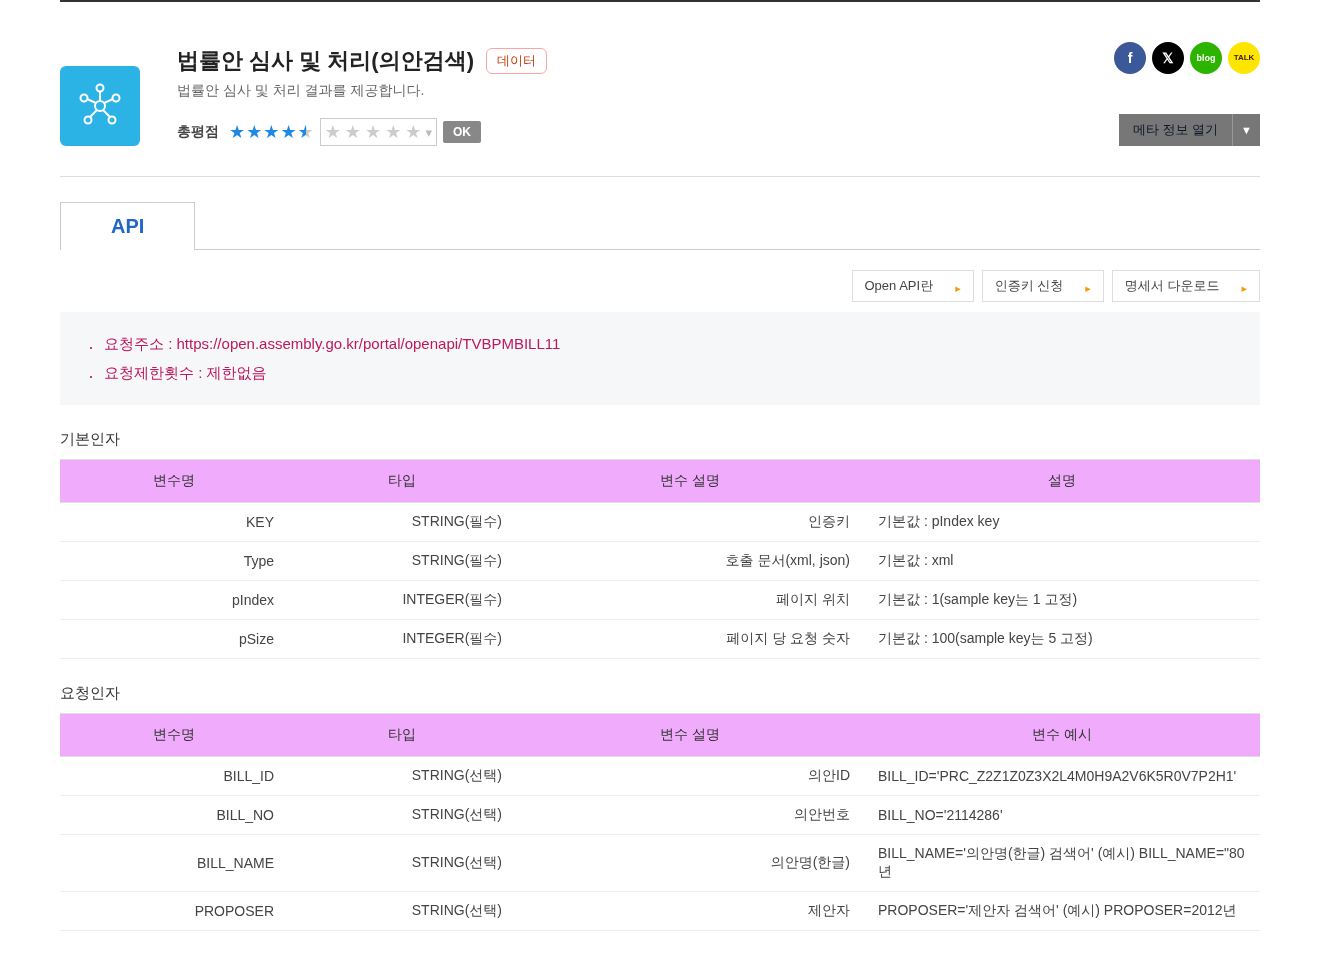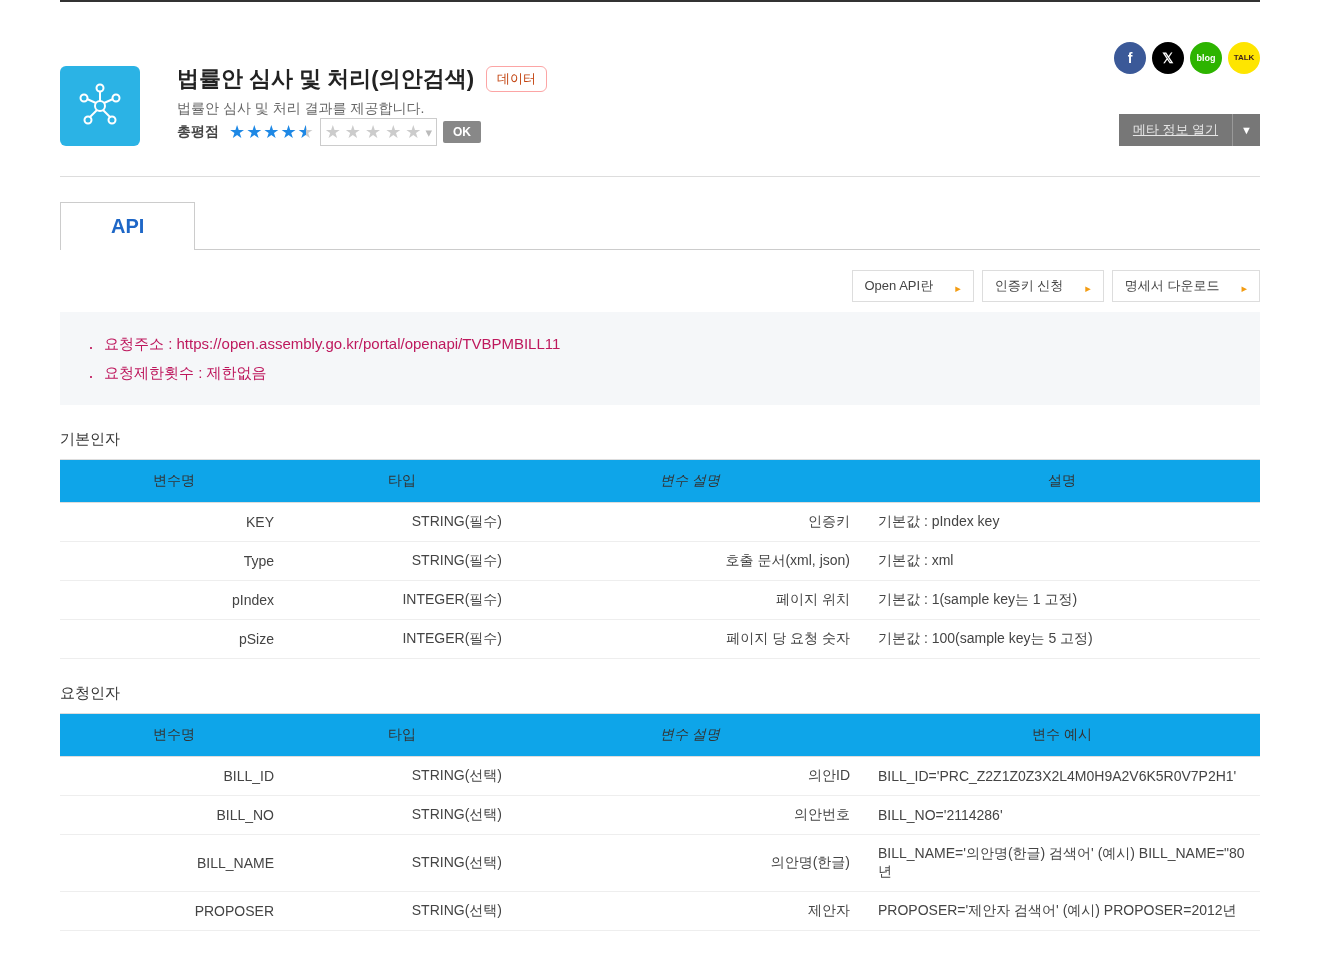--- a/index.html
+++ b/index.html
@@ -6,57 +6,57 @@
 body { font-family: -apple-system, "Malgun Gothic", "Apple SD Gothic Neo", sans-serif; color: #333; background: #fff; }
 .container { max-width: 1260px; margin: 0 auto; padding: 0 30px; }
 .top-border { border-top: 2px solid #333; margin-bottom: 20px; }
 .header-row { display: flex; align-items: flex-end; padding: 20px 0 30px; border-bottom: 1px solid #ddd; gap: 12px; }
 .app-icon { width: 80px; height: 80px; background: #2bb3e5; border-radius: 6px; margin-right: 25px; display: flex; align-items: center; justify-content: center; flex-shrink: 0; }
 .app-icon svg { width: 52px; height: 52px; }
 .header-info { flex: 1; }
 .title-row { display: flex; align-items: center; gap: 12px; margin-bottom: 6px; }
 .page-title { font-size: 22px; font-weight: 700; color: #222; }
 .data-badge { border: 1px solid #fca5a5; color: #c2410c; font-size: 13px; padding: 3px 10px; border-radius: 6px; }
-.subtitle { color: #666; font-size: 14px; }
+.subtitle { color: #666; font-size: 14px; margin-bottom: 18px; }
 .rating-row { display: flex; align-items: center; gap: 6px; }
 .rating-label { font-size: 14px; color: #444; font-weight: 600; margin-right: 4px; }
 .stars { display: inline-flex; gap: 1px; }
 .star { color: #1e88e5; font-size: 18px; }
 .star.empty { color: #ccc; }
 .star.half { background: linear-gradient(90deg, #1e88e5 50%, #ccc 50%); -webkit-background-clip: text; -webkit-text-fill-color: transparent; background-clip: text; }
 .rating-select { border: 1px solid #ccc; padding: 2px 4px; display: inline-flex; align-items: center; gap: 4px; color: #bbb; font-size: 13px; }
 .ok-btn { background: #888; color: #fff; border: none; padding: 4px 10px; font-size: 12px; font-weight: 600; border-radius: 2px; cursor: pointer; }
 .header-right { display: flex; flex-direction: column; align-items: flex-end; gap: 40px; }
 .social-icons { display: flex; gap: 6px; }
 .social-icon { width: 32px; height: 32px; border-radius: 50%; display: flex; align-items: center; justify-content: center; color: #fff; font-size: 14px; font-weight: bold; cursor: pointer; }
 .social-icon.fb { background: #3b5998; }
 .social-icon.x { background: #000; }
 .social-icon.blog { background: #2db400; font-size: 9px; }
 .social-icon.kakao { background: #fee500; color: #3c1e1e; font-size: 8px; text-align: center; line-height: 1; }
 .meta-btn-group { display: flex; }
-.meta-btn { background: #777; color: #e5e5e5; border: none; padding: 7px 14px; font-size: 13px; cursor: pointer; text-decoration: underline; }
+.meta-btn { background: #777; color: #0f172a; border: none; padding: 7px 14px; font-size: 13px; cursor: pointer; }
 .meta-btn-arrow { background: #777; color: #fff; border: none; border-left: 1px solid #999; padding: 7px 8px; font-size: 11px; cursor: pointer; }
 .tabs-row { display: flex; border-bottom: 1px solid #ccc; margin-top: 25px; }
 .tab { padding: 12px 50px; border: 1px solid #ccc; border-bottom: none; background: #fff; color: #1e67c7; font-weight: 600; font-size: 20px; margin-bottom: -1px; cursor: pointer; }
 .action-links { display: flex; justify-content: flex-end; gap: 8px; margin: 20px 0 10px; }
 .action-link { border: 1px solid #ddd; padding: 6px 12px; font-size: 13px; color: #444; cursor: pointer; display: inline-flex; align-items: flex-end; gap: 22px; }
 .action-link .arrow { color: #f39c12; font-size: 11px; }
 .info-box { background: #f5f7f9; padding: 18px 24px; margin-bottom: 25px; }
 .info-box ul { list-style: none; padding-left: 12px; }
 .info-box li { position: relative; padding-left: 8px; font-size: 15px; color: #be185d; line-height: 1.9; }
 .info-box li::before { content: "·"; position: absolute; left: -8px; font-size: 18px; }
 .section-title { font-size: 15px; color: #333; margin-bottom: 10px; }
 table { width: 100%; border-collapse: collapse; margin-bottom: 25px; }
-th { background: #0ea5e9; padding: 12px 8px; font-size: 14px; font-weight: 500; color: #333; border-top: 1px solid #ddd; border-bottom: 1px solid #ddd; text-align: center; }
+th { background: #f0abfc; padding: 12px 8px; font-size: 14px; font-weight: 500; color: #333; border-top: 1px solid #ddd; border-bottom: 1px solid #ddd; text-align: center; }
 td { padding: 10px 14px; font-size: 14px; color: #444; border-bottom: 1px solid #eee; }
 td.center { text-align: right; }
 td.left { text-align: left; }
 .col1 { width: 19%; }
 .col2 { width: 19%; }
-.col3 { width: 29%; font-style: italic; }
+.col3 { width: 29%; }
 .col4 { width: 33%; }
 </style>
 </head>
 <body>
 
 <div class="container">
   <div class="top-border"></div>
 
   <div class="header-row">
     <div class="app-icon">

